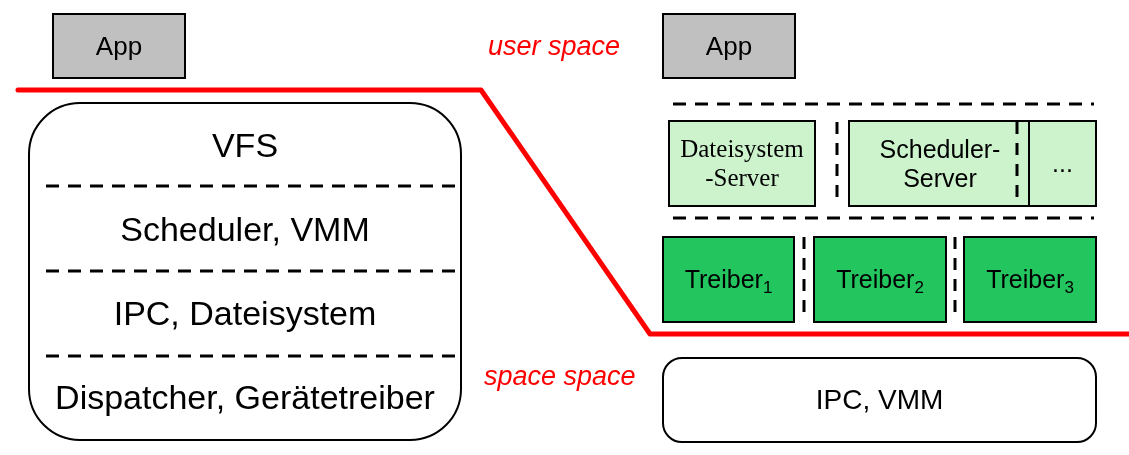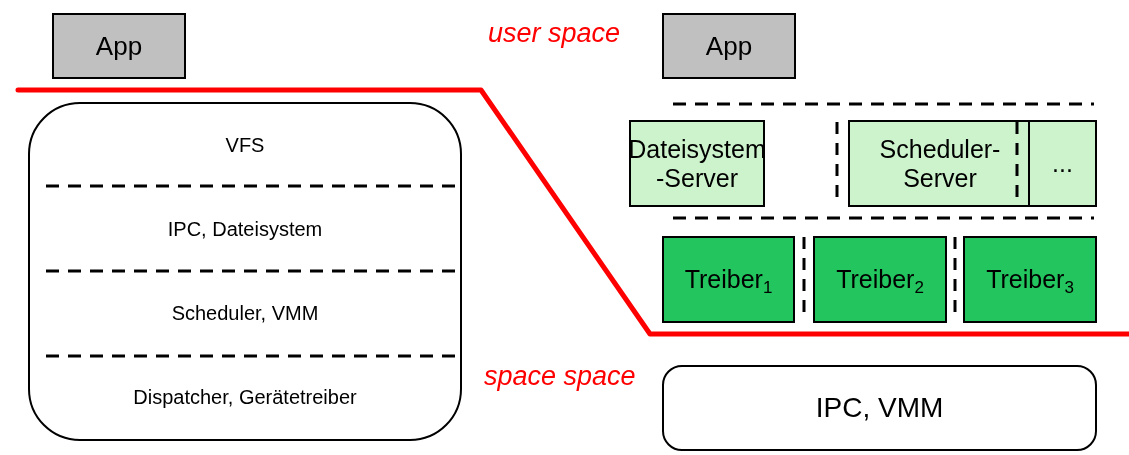--- a/index.html
+++ b/index.html
@@ -51,32 +51,32 @@
     flex-direction: column;
     align-items: stretch;
     justify-content: stretch;
     padding: 0;
   }
   .mono-row {
     flex: 1 1 0;
     display: flex;
     align-items: center;
     justify-content: center;
-    font-size: 20px;
+    font-size: 34px;
   }
 
   .server-box {
     top: 120px;
     height: 87px;
     background: #cdf3cd;
     font-size: 25px;
     line-height: 1.15;
     white-space: pre-line;
   }
-  .server-1 { left: 629px;  width: 136px; }
+  .server-1 { left: 668px;  width: 148px; font-family: Liberation Serif, serif; }
   .server-2 { left: 848px;  width: 184px; }
   .server-3 { left: 1028px; width: 69px; }
 
   .driver-box {
     top: 236px;
     height: 87px;
     background: #22c55e;
     font-size: 25px;
   }
   .driver-1 { left: 662px; width: 133px; }
@@ -89,47 +89,46 @@
   }
 
   .ukernel-box {
     left: 662px;
     top: 357px;
     width: 435px;
     height: 86px;
     background: #ffffff;
     border-radius: 20px;
     font-size: 28px;
-    margin-top: 8px;
   }
 
   .space-label {
     position: absolute;
     color: #ff0000;
     font-style: italic;
     font-size: 27px;
     white-space: nowrap;
     z-index: 6;
   }
-  .user-space-label   { left: 488px; top: 18px; }
+  .user-space-label   { left: 488px; top: 31px; }
   .kernel-space-label { left: 484px; top: 361px; }
 </style>
 </head>
 <body>
 
 <div class="canvas">
 
   <div class="box app-box app-left">
     <span>App</span>
   </div>
 
   <div class="box mono-box">
     <div class="mono-row">VFS</div>
+    <div class="mono-row">Scheduler, VMM</div>
     <div class="mono-row">IPC, Dateisystem</div>
-    <div class="mono-row">Scheduler, VMM</div>
     <div class="mono-row">Dispatcher, Gerätetreiber</div>
   </div>
 
   <div class="box app-box app-right">
     <span>App</span>
   </div>
 
   <div class="box server-box server-1">Dateisystem
 -Server</div>
   <div class="box server-box server-2">Scheduler-

